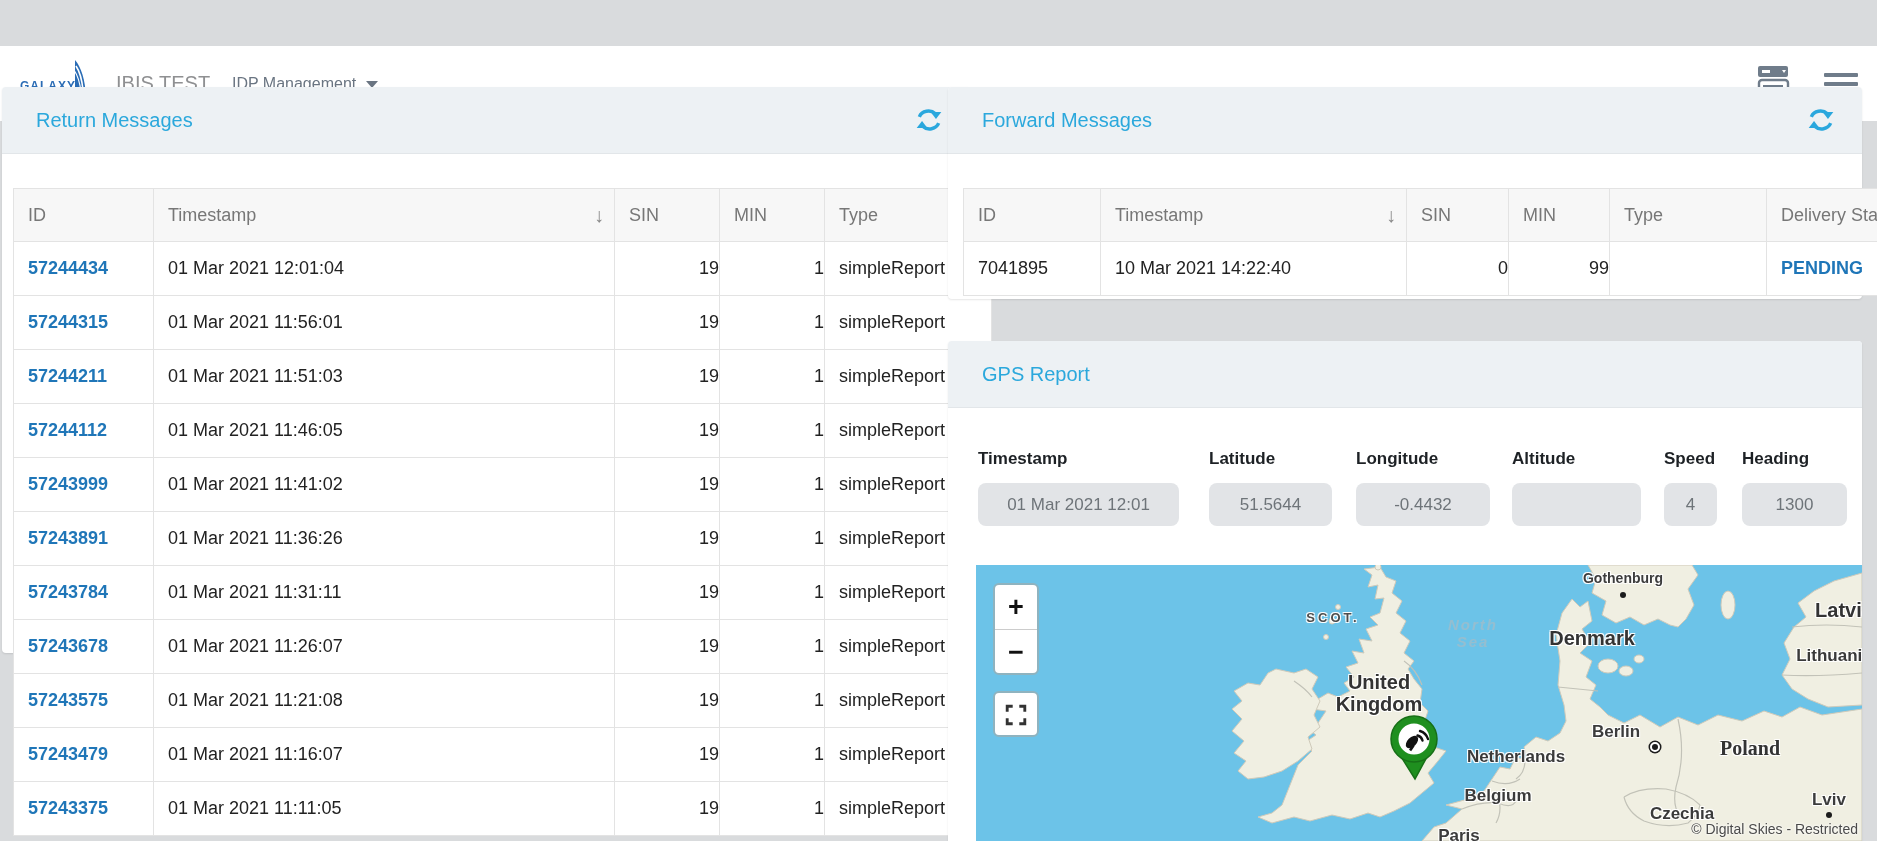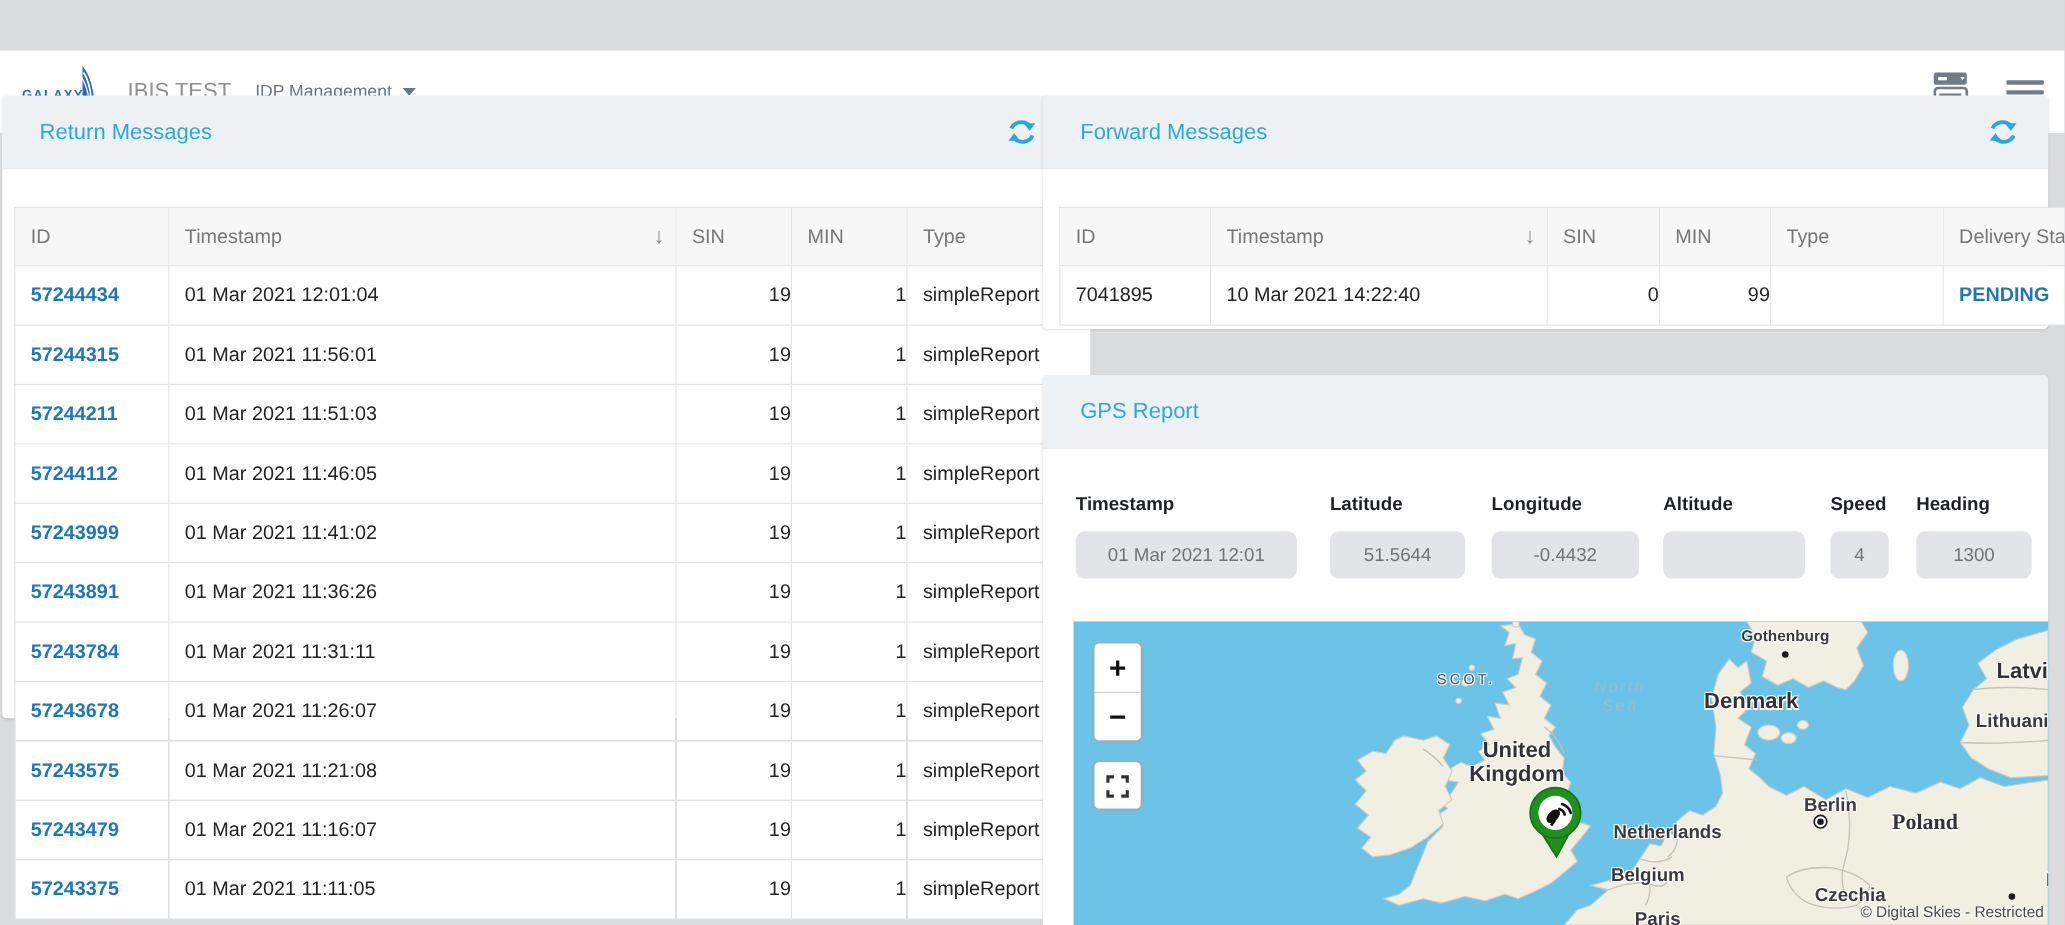--- a/index.html
+++ b/index.html
@@ -51,24 +51,24 @@
   .map-ctl{position:absolute;background:#fff;border:2px solid #8fb3bf;border-radius:6px;box-sizing:border-box;}
   #zoom-ctl{left:17px;top:18px;width:46px;height:92px;}
   .zoom-btn{width:100%;height:44px;line-height:44px;text-align:center;font-size:27px;font-weight:bold;color:#111;cursor:pointer;}
   #zoom-in{border-bottom:1px solid #ccc;}
   #fs-ctl{left:17px;top:126px;width:46px;height:46px;cursor:pointer;}
   #fs-ctl svg{display:block;margin:11px auto 0;}
   .map-label{position:absolute;transform:translateX(-50%);text-align:center;line-height:1.1;white-space:pre;
     text-shadow:1px 1px 0 rgba(255,255,255,.9),-1px -1px 0 rgba(255,255,255,.9),1px -1px 0 rgba(255,255,255,.9),-1px 1px 0 rgba(255,255,255,.9);}
   .lbl-country{font-size:20px;font-weight:bold;color:#333;}
   .lbl-country-sm{font-size:17px;font-weight:bold;color:#3a3a3a;}
-  .lbl-region{font-size:13px;font-weight:normal;letter-spacing:3px;color:#4d4d4d;}
-  .lbl-sea{font-size:15px;font-style:italic;font-weight:normal;letter-spacing:2px;color:#95bed0;text-shadow:none;}
+  .lbl-region{font-size:13px;font-weight:bold;letter-spacing:3px;color:#4d4d4d;}
+  .lbl-sea{font-size:15px;font-style:italic;font-weight:bold;letter-spacing:2px;color:#95bed0;text-shadow:none;}
   .lbl-city{font-size:14px;font-weight:bold;color:#3c3c3c;}
-  .lbl-city-lg{font-size:17px;font-weight:bold;color:#3c3c3c;margin-left:48px;}
+  .lbl-city-lg{font-size:17px;font-weight:bold;color:#3c3c3c;}
   .map-dot{position:absolute;width:6px;height:6px;background:#1c1c1c;border-radius:50%;}
   .map-dot.ring{background:#1c1c1c;border:2px solid #fff;box-shadow:0 0 0 1.5px #1c1c1c;}
   #map-attrib{position:absolute;right:4px;bottom:4px;font-size:14px;color:#4a4a4a;
     text-shadow:0 0 3px #fff,0 0 3px #fff;}
   #gps-marker{position:absolute;left:410px;top:148px;width:56px;height:68px;cursor:pointer;}
 </style>
 </head>
 <body>
 
 <div class="viewport">

